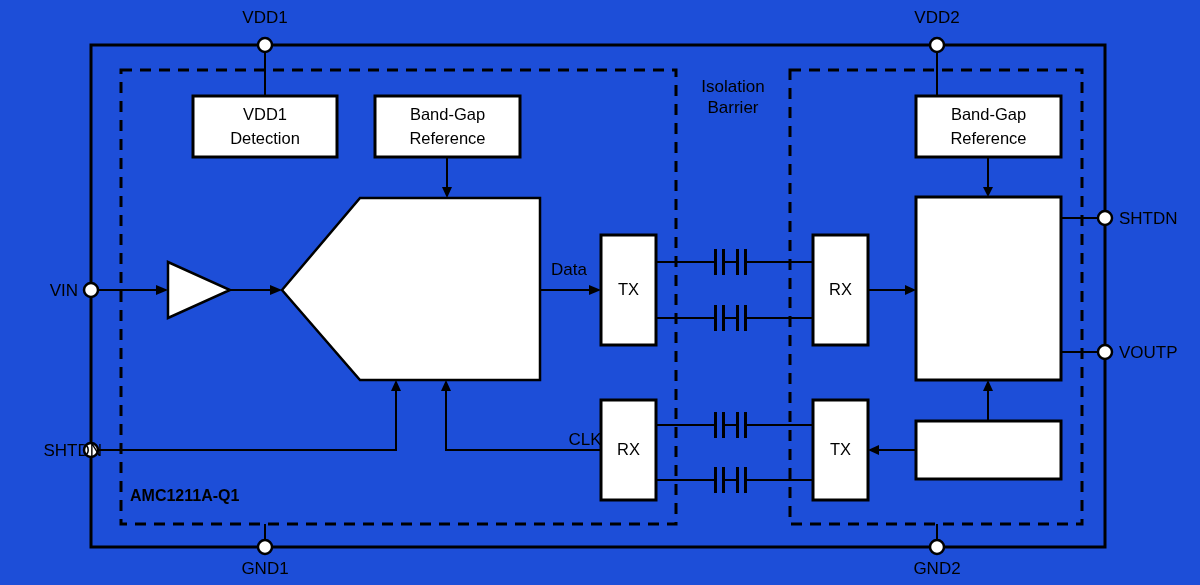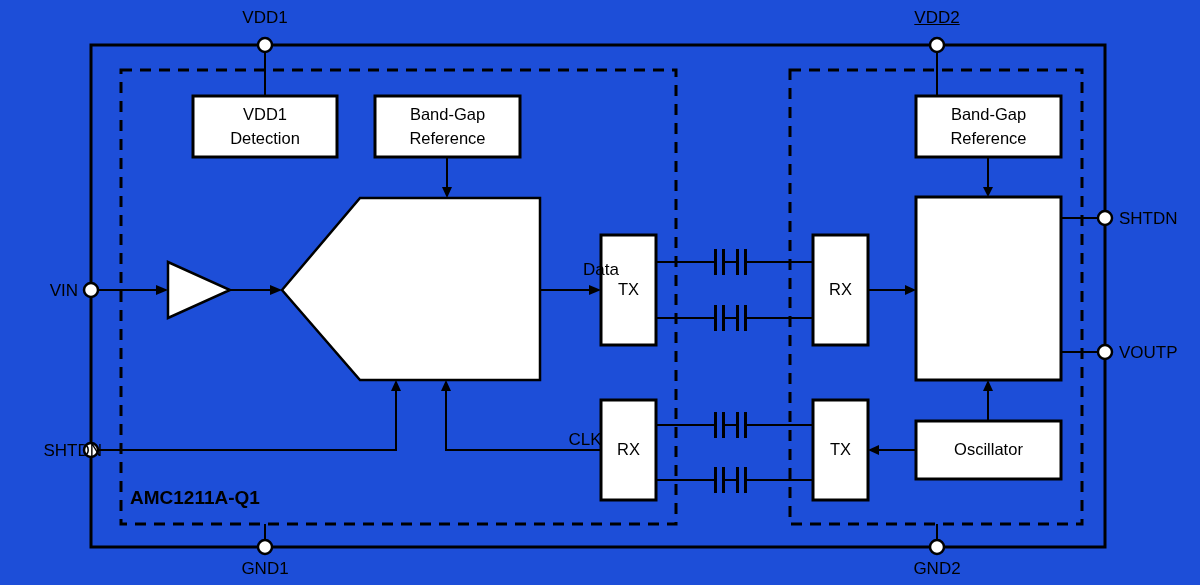--- a/index.html
+++ b/index.html
@@ -13,21 +13,21 @@
     position:absolute; white-space:pre-line; font-size:17px; line-height:1.25;
     color:#000;
   }
   .lbl.right { text-align:right; }
   .lbl.center { text-align:center; }
   .boxlbl {
     position:absolute; display:flex; align-items:center; justify-content:center;
     text-align:center; white-space:pre-line; font-size:16.5px; line-height:1.4;
     color:#000;
   }
-  .bold { font-weight:700; font-size:19px; }
+  .bold { font-weight:700; font-size:16px; }
 </style>
 </head>
 <body>
 
 <div class="stage">
 
   <svg width="1200" height="585" viewBox="0 0 1200 585">
 
     <rect x="91" y="45" width="1014" height="502" fill="none" stroke="#000" stroke-width="3"></rect>
 
@@ -111,38 +111,39 @@
       <circle cx="265" cy="547" r="7"></circle>
       <circle cx="937" cy="547" r="7"></circle>
       <circle cx="91" cy="290" r="7"></circle>
       <circle cx="91" cy="450" r="7"></circle>
       <circle cx="1105" cy="218" r="7"></circle>
       <circle cx="1105" cy="352" r="7"></circle>
     </g>
   </svg>
 
   <div class="lbl center" style="left:225px; top:7px; width:80px;">VDD1</div>
-  <div class="lbl center" style="left:897px; top:7px; width:80px;text-decoration:underline;">VDD2</div>
+  <div class="lbl center" style="left:897px; top:7px; width:80px;">VDD2</div>
   <div class="lbl center" style="left:225px; top:558px; width:80px;text-align:center;">GND1</div>
   <div class="lbl center" style="left:897px; top:558px; width:80px;">GND2</div>
   <div class="lbl right" style="left:10px; top:280px; width:68px;">VIN</div>
   <div class="lbl right" style="left:12px; top:440px; width:78px;margin-left:12px;">SHTDN</div>
   <div class="lbl" style="left:1119px; top:208px; width:80px;">SHTDN</div>
   <div class="lbl" style="left:1119px; top:342px; width:80px;">VOUTP</div>
 
   <div class="lbl bold" style="left:130px; top:486px; width:200px;">AMC1211A-Q1</div>
+  <div class="lbl center" style="left:677px; top:76px; width:112px;">Isolation
+Barrier</div>
 
   <div class="boxlbl" style="left:193px; top:96px; width:144px; height:61px;">VDD1
 Detection</div>
   <div class="boxlbl" style="left:375px; top:96px; width:145px; height:61px;">Band-Gap
 Reference</div>
   <div class="boxlbl" style="left:601px; top:235px; width:55px; height:110px;">TX</div>
   <div class="boxlbl" style="left:601px; top:400px; width:55px; height:100px;">RX</div>
   <div class="boxlbl" style="left:813px; top:235px; width:55px; height:110px;">RX</div>
   <div class="boxlbl" style="left:813px; top:400px; width:55px; height:100px;">TX</div>
   <div class="boxlbl" style="left:916px; top:96px; width:145px; height:61px;">Band-Gap
 Reference</div>
-  <div class="boxlbl" style="left:916px; top:421px; width:145px; height:58px;">Oscillator</div>
 
-  <div class="lbl center" style="left:543px; top:259px; width:52px;padding-left:32px;">Data</div>
+  <div class="lbl center" style="left:543px; top:259px; width:52px;">Data</div>
   <div class="lbl center" style="left:561px; top:429px; width:48px;">CLK</div>
 
 </div>
 
 </body></html>

